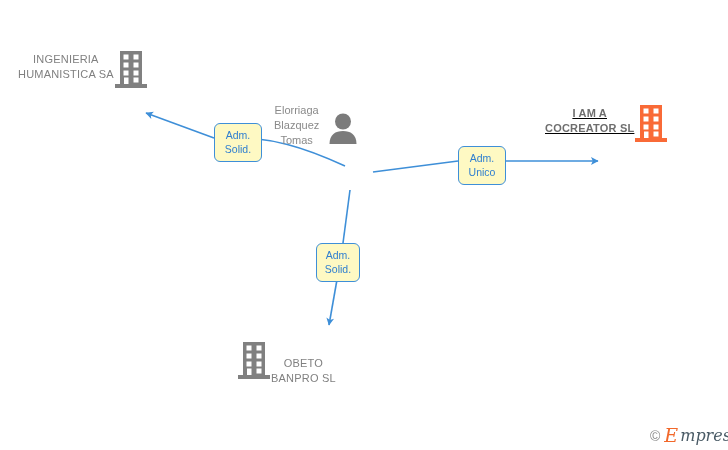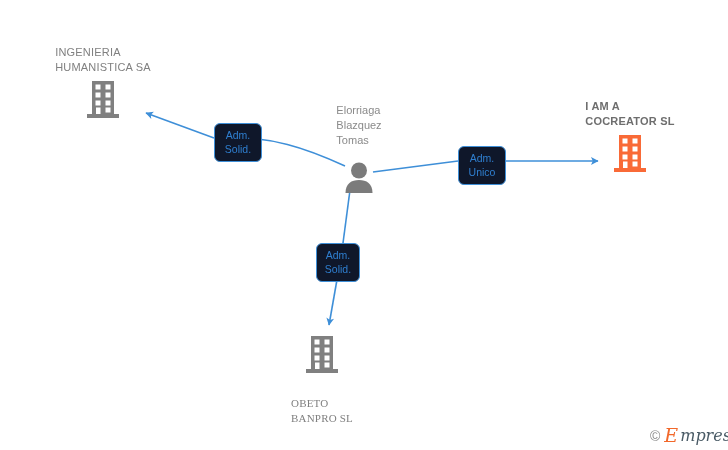--- a/index.html
+++ b/index.html
@@ -22,23 +22,24 @@
     left: 0;
     top: 0;
     width: 728px;
     height: 450px;
   }
 
   
   .node {
     position: absolute;
     display: flex;
-    flex-direction: column;
+    flex-direction: row;
     align-items: center;
     width: 170px;
+    text-align: center;
   }
   .node-label {
     color: #808080;
     font-size: 11px;
     line-height: 15px;
     letter-spacing: 0.2px;
     white-space: pre-line;
   }
   .node-label.bold {
     color: #6e6e6e;
@@ -48,27 +49,27 @@
     color: #8a8a8a;
     letter-spacing: 0;
   }
   .node-icon {
     display: block;
   }
 
   
   .node.label-top .node-icon { margin-top: 4px; }
   
-  .node.label-bottom .node-label { margin-top: 22px; font-family: Liberation Serif, serif; }
+  .node.label-bottom .node-label { margin-top: 22px; }
 
   
   .rel-chip {
     position: absolute;
     box-sizing: border-box;
-    background: #0f172a;
+    background: #fef9c3;
     border: 1.4px solid #3e8fd8;
     border-radius: 6px;
     color: #2f7fd0;
     font-size: 10.5px;
     line-height: 14px;
     text-align: center;
     padding: 4px 6px 5px 6px;
     white-space: pre-line;
     box-shadow: 0 0 0 0 rgba(0,0,0,0);
   }
@@ -150,21 +151,21 @@
   <div class="node label-top" style="left:274px; top:103px;gap:9px;">
     <div class="node-label person">Elorriaga
 Blazquez
 Tomas</div>
     <svg class="node-icon" width="30" height="32" viewBox="0 0 30 32" xmlns="http://www.w3.org/2000/svg">
       <circle cx="15" cy="9.5" r="8" fill="#7b7b7b"></circle>
       <path d="M 1.5 32 C 1.5 22.5 7.5 19 15 19 C 22.5 19 28.5 22.5 28.5 32 Z" fill="#7b7b7b"></path>
     </svg>
   </div>
 
-  <div class="node label-top" style="left:545px; top:99px;">
+  <div class="node label-top" style="left:545px; top:99px;text-decoration:underline;">
     <div class="node-label bold">I AM A
 COCREATOR SL</div>
     <svg class="node-icon" width="34" height="40" viewBox="0 0 34 40" xmlns="http://www.w3.org/2000/svg">
       <rect x="6" y="2" width="22" height="33" fill="#f96a37"></rect>
       <rect x="1" y="35" width="32" height="4" fill="#f96a37"></rect>
       <rect x="9.5" y="5.5" width="5" height="5" fill="#ffffff"></rect>
       <rect x="19.5" y="5.5" width="5" height="5" fill="#ffffff"></rect>
       <rect x="9.5" y="13.5" width="5" height="5" fill="#ffffff"></rect>
       <rect x="19.5" y="13.5" width="5" height="5" fill="#ffffff"></rect>
       <rect x="9.5" y="21.5" width="5" height="5" fill="#ffffff"></rect>

